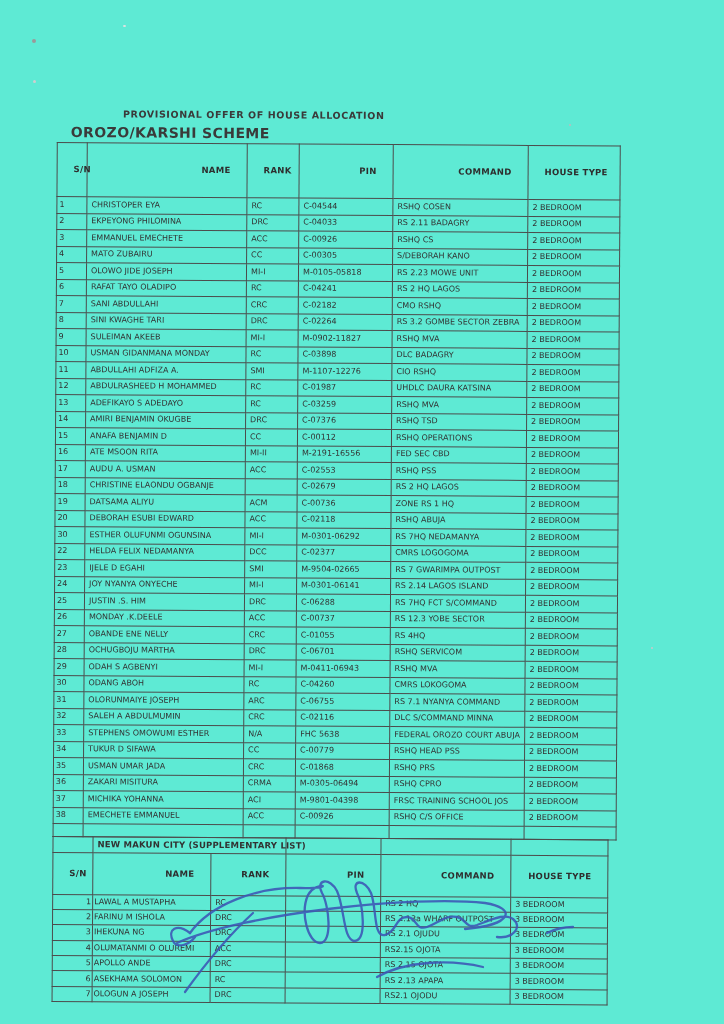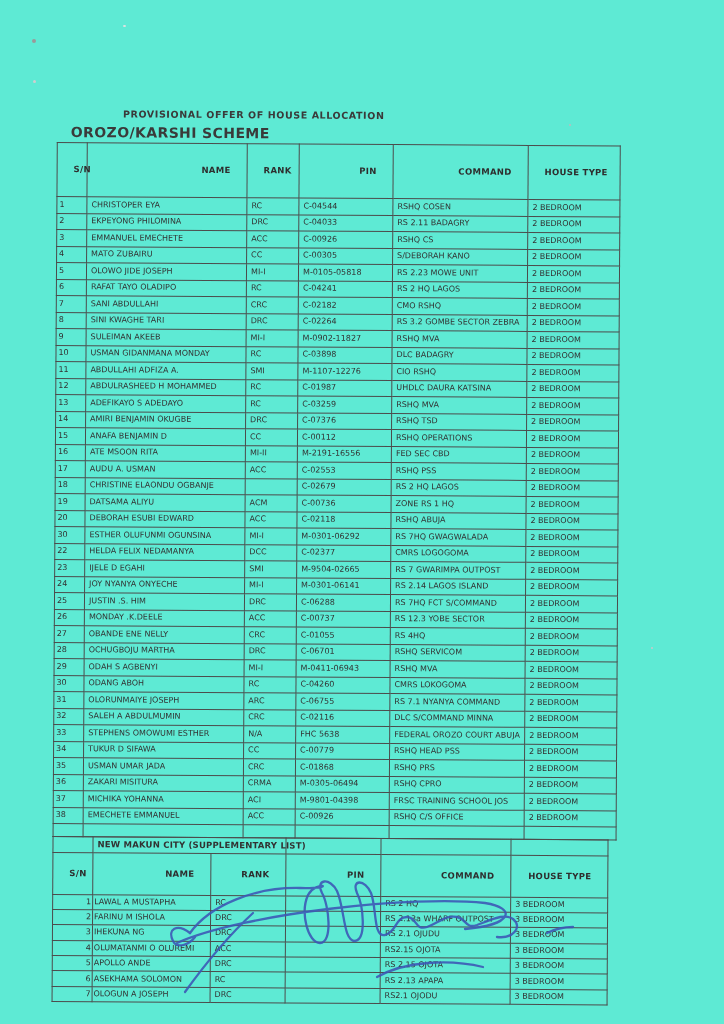--- a/index.html
+++ b/index.html
@@ -229,21 +229,21 @@
               <td class="rank">ACC</td>
               <td class="pin">C-02118</td>
               <td class="command">RSHQ ABUJA</td>
               <td class="house">2 BEDROOM</td>
             </tr>
             <tr>
               <td class="sn">30</td>
               <td class="name">ESTHER OLUFUNMI OGUNSINA</td>
               <td class="rank">MI-I</td>
               <td class="pin">M-0301-06292</td>
-              <td class="command">RS 7HQ GWAGWALADA</td>
+              <td class="command">RS 7HQ NEDAMANYA</td>
               <td class="house">2 BEDROOM</td>
             </tr>
             <tr>
               <td class="sn">22</td>
               <td class="name">HELDA FELIX NEDAMANYA</td>
               <td class="rank">DCC</td>
               <td class="pin">C-02377</td>
               <td class="command">CMRS LOGOGOMA</td>
               <td class="house">2 BEDROOM</td>
             </tr>

